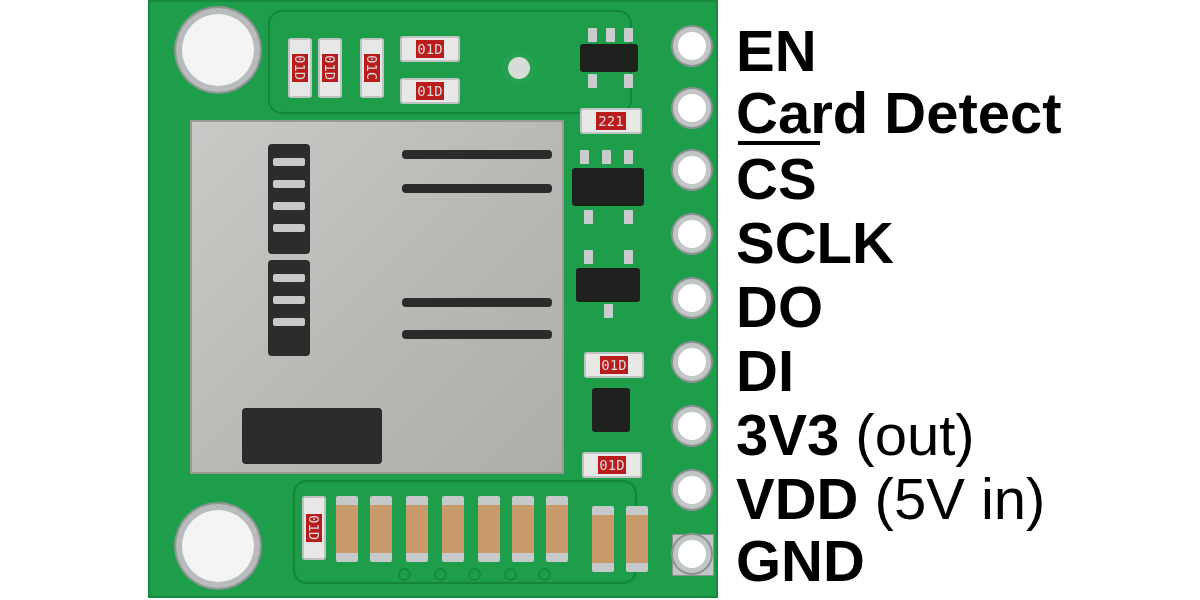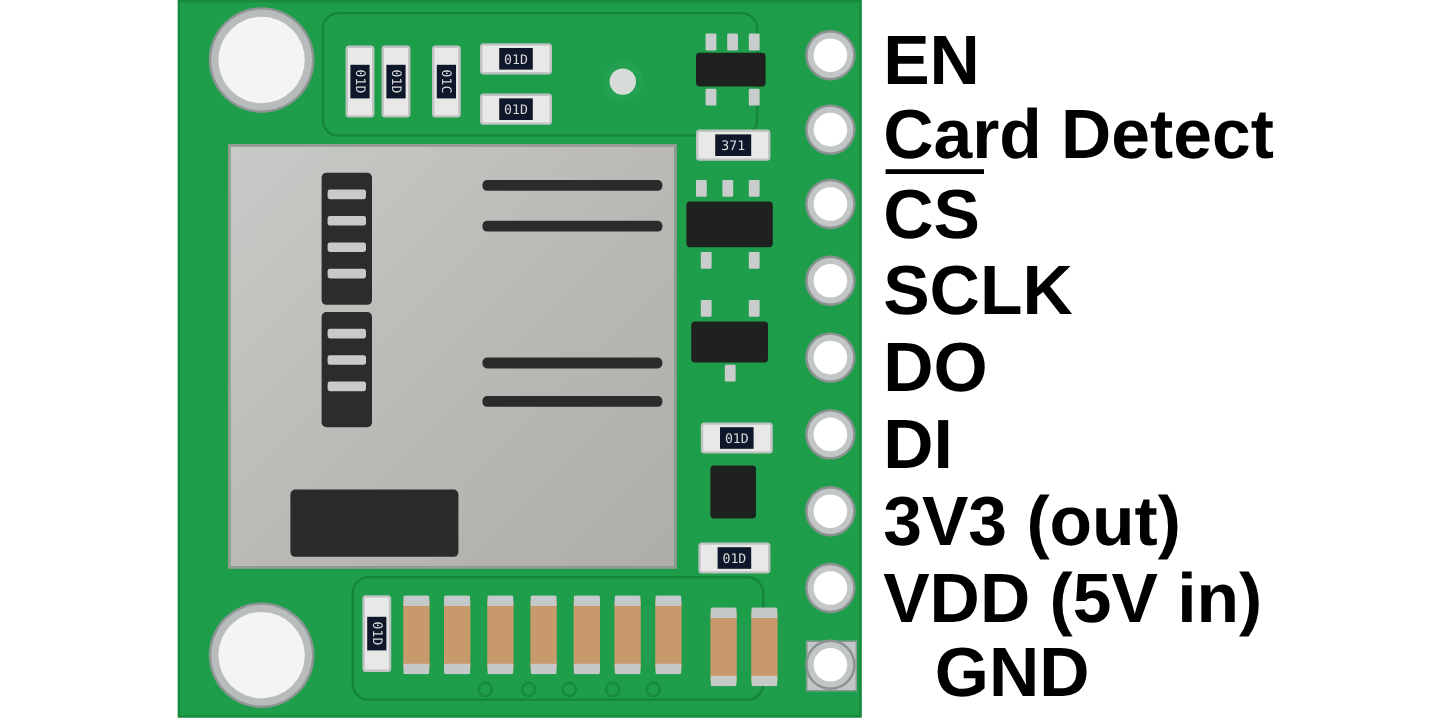--- a/index.html
+++ b/index.html
@@ -14,32 +14,32 @@
          background: #ffffff; box-shadow: 0 0 0 5px #c2c6c6, 0 0 0 7px #8c9292; }
   .pin-pad-square { position: absolute; width: 40px; height: 40px; background: #c2c6c6; border: 1px solid #8c9292; }
   .sd-slot { position: absolute; left: 190px; top: 120px; width: 370px; height: 350px;
              background: linear-gradient(135deg, #c9c9c7 0%, #b9b8b5 55%, #aeadaa 100%);
              border: 2px solid #9a9996; }
   .sd-window { position: absolute; background: #2b2d2c; border-radius: 4px; }
   .sd-window .contact { position: absolute; left: 5px; right: 5px; height: 8px; background: #c9c9c7; border-radius: 2px; }
   .sd-slit { position: absolute; height: 9px; background: #2a2b2a; border-radius: 4px; }
   .sd-latch { position: absolute; background: #2a2b2a; }
   .resistor { position: absolute; background: #e8e8e6; border: 2px solid #bfc3c3; border-radius: 3px; }
-  .resistor .body { position: absolute; background: #0f172a; color: #d9d9d9; font-family: "DejaVu Sans Mono", monospace;
-                    font-size: 11px; display: flex; align-items: center; justify-content: center; }
+  .resistor .body { position: absolute; background: #b91c1c; color: #d9d9d9; font-family: "DejaVu Sans Mono", monospace;
+                    font-size: 14px; display: flex; align-items: center; justify-content: center; }
   .capacitor { position: absolute; width: 22px; height: 48px; background: #c8996a;
                border-top: 9px solid #c6c9c9; border-bottom: 9px solid #c6c9c9; border-radius: 2px; }
   .ic { position: absolute; background: #1f211f; border-radius: 3px; }
   .ic-lead { position: absolute; background: #c9cccc; width: 9px; height: 14px; border-radius: 1px; }
   .via { position: absolute; width: 9px; height: 9px; border-radius: 50%; border: 2px solid #168a3d; }
   .fiducial { position: absolute; left: 508px; top: 57px; width: 22px; height: 22px; border-radius: 50%;
               background: #d8dcd8; box-shadow: 0 0 0 6px #23a150; }
   .labels { position: absolute; left: 736px; top: 0; }
   .label { position: absolute; left: 0; font-size: 58px; font-weight: bold; color: #000; white-space: nowrap; line-height: 1; }
-  .label .note { font-weight: bold; }
+  .label .note { font-weight: normal; }
   .overline { position: absolute; left: 2px; top: -9px; height: 4px; width: 82px; background: #000; }
 </style>
 </head>
 <body>
 
 <div class="board">
   <div class="inner-copper" style="left:120px;top:10px;width:360px;height:100px;"></div>
   <div class="inner-copper" style="left:145px;top:480px;width:340px;height:100px;"></div>
 
   <div class="mount-hole" style="left:34px;top:14px;"></div>
@@ -64,21 +64,21 @@
   <div class="fiducial" style="left:360px;"></div>
 
   <div class="ic-lead" style="left:440px;top:28px;"></div>
   <div class="ic-lead" style="left:458px;top:28px;"></div>
   <div class="ic-lead" style="left:476px;top:28px;"></div>
   <div class="ic" style="left:432px;top:44px;width:58px;height:28px;"></div>
   <div class="ic-lead" style="left:440px;top:74px;"></div>
   <div class="ic-lead" style="left:476px;top:74px;"></div>
 
   <div class="resistor" style="left:432px;top:108px;width:58px;height:22px;">
-    <div class="body" style="left:14px;right:14px;top:2px;bottom:2px;">371</div>
+    <div class="body" style="left:14px;right:14px;top:2px;bottom:2px;">221</div>
   </div>
 
   <div class="ic-lead" style="left:432px;top:150px;"></div>
   <div class="ic-lead" style="left:454px;top:150px;"></div>
   <div class="ic-lead" style="left:476px;top:150px;"></div>
   <div class="ic" style="left:424px;top:168px;width:72px;height:38px;"></div>
   <div class="ic-lead" style="left:436px;top:210px;"></div>
   <div class="ic-lead" style="left:476px;top:210px;"></div>
 
   <div class="ic-lead" style="left:436px;top:250px;"></div>
@@ -148,14 +148,14 @@
   <div class="label" style="top:22px;"><span>EN</span></div>
   <div class="label" style="top:84px;"><span>Card Detect</span></div>
   <div class="label" style="top:150px;">
     <span class="overline"></span><span>CS</span>
   </div>
   <div class="label" style="top:214px;"><span>SCLK</span></div>
   <div class="label" style="top:278px;"><span>DO</span></div>
   <div class="label" style="top:342px;text-align:center;"><span>DI</span></div>
   <div class="label" style="top:406px;"><span>3V3</span> <span class="note">(out)</span></div>
   <div class="label" style="top:470px;"><span>VDD</span> <span class="note">(5V in)</span></div>
-  <div class="label" style="top:532px;margin-left:43px;"><span>GND</span></div>
+  <div class="label" style="top:532px;"><span>GND</span></div>
 </div>
 
 </body></html>

